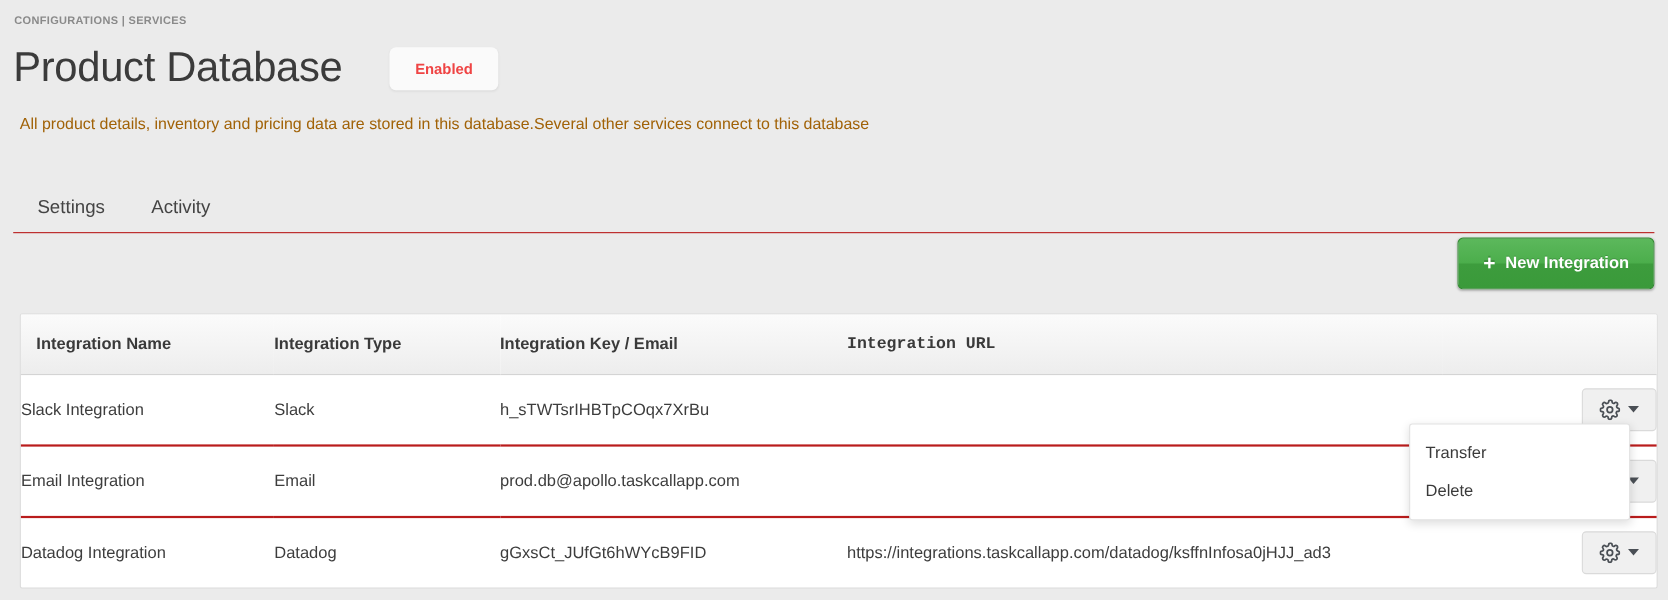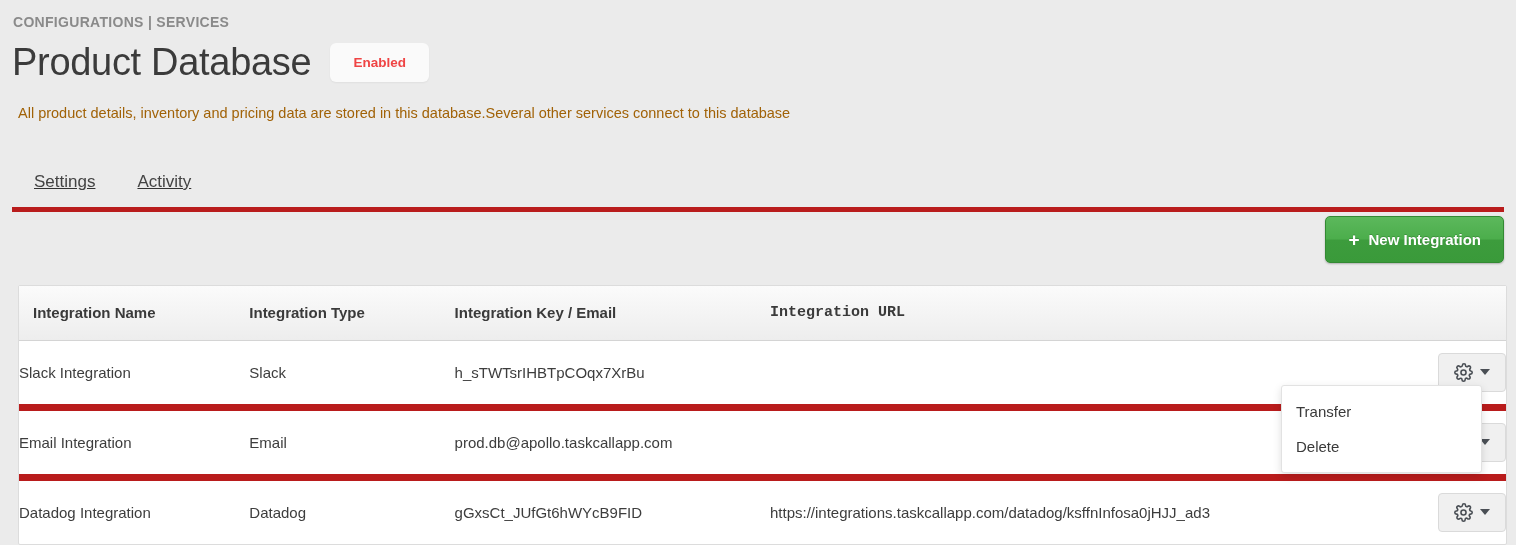--- a/index.html
+++ b/index.html
@@ -14,33 +14,33 @@
     color: #333333;
     overflow: hidden;
     position: relative;
   }
 
   
   .breadcrumb {
     position: absolute;
     left: 13px;
     top: 14px;
-    font-size: 14px;
+    font-size: 10px;
     font-weight: bold;
     letter-spacing: 0.3px;
     color: #8a8a8a;
   }
 
   .title-row {
     position: absolute;
     left: 12px;
     top: 42px;
     display: flex;
     align-items: center;
-    gap: 19px;
+    gap: 43px;
   }
   .page-title {
     font-size: 38px;
     font-weight: normal;
     color: #3b3b3b;
     letter-spacing: -0.3px;
     line-height: 1.1;
     margin: 0;
   }
   .status-badge {
@@ -62,25 +62,24 @@
     color: #a16207;
   }
 
   
   .tabs {
     position: absolute;
     left: 12px;
     top: 172px;
     width: 1492px;
     display: flex;
-    align-items: flex-start;
-    border-bottom: 5px solid #b91c1c;
+    align-items: flex-end;
+    border-bottom: 1px solid #b91c1c;
     box-sizing: border-box;
     height: 40px;
-    text-decoration: underline;
   }
   .tab {
     font-size: 17px;
     color: #444444;
     padding: 0 21px 10px 21px;
     cursor: pointer;
     border-bottom: 3px solid transparent;
     margin-bottom: -1px;
     white-space: nowrap;
   }
@@ -144,21 +143,21 @@
     height: 54px;
     box-sizing: border-box;
   }
   .col-name   { width: 230px; padding-left: 14px !important; }
   .col-type   { width: 205px; }
   .col-key    { width: 315px; }
   .col-url    { width: 540px; font-family: Liberation Mono, monospace; }
   .col-action { width: 195px; }
 
   table.integrations tbody td {
-    border-top: 7px solid #b91c1c;
+    border-top: 2px solid #b91c1c;
     font-size: 15px;
     color: #3d3d3d;
     padding: 0;
     height: 63px;
     vertical-align: middle;
   }
   table.integrations tbody tr:first-child td { border-top: none; margin-top: 36px; }
 
   .cell-name {
     padding-left: 14px;

